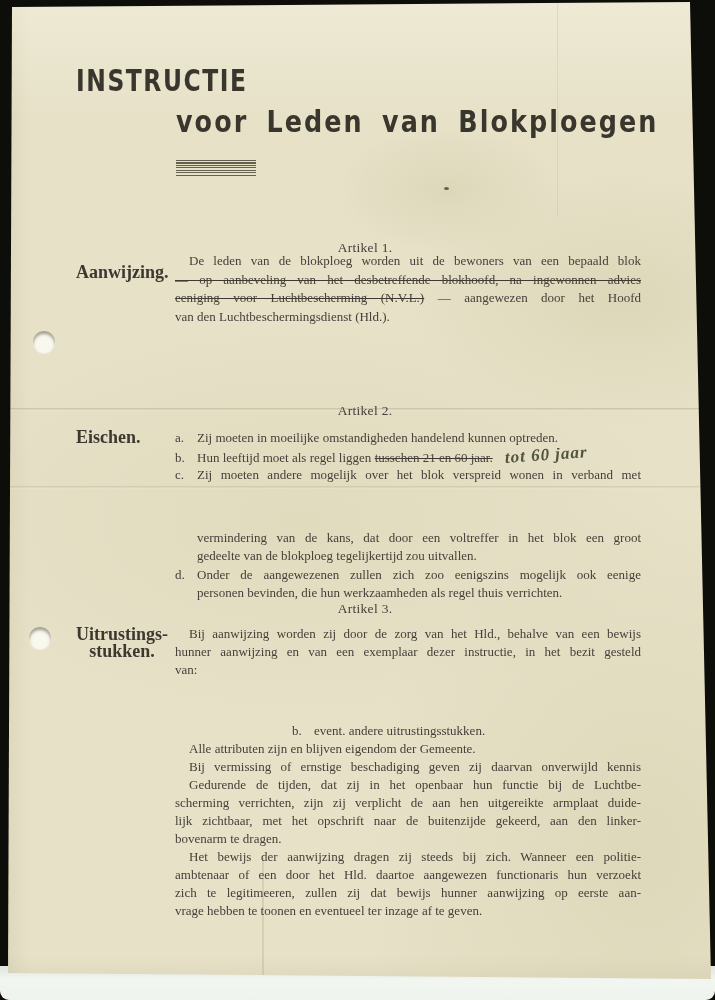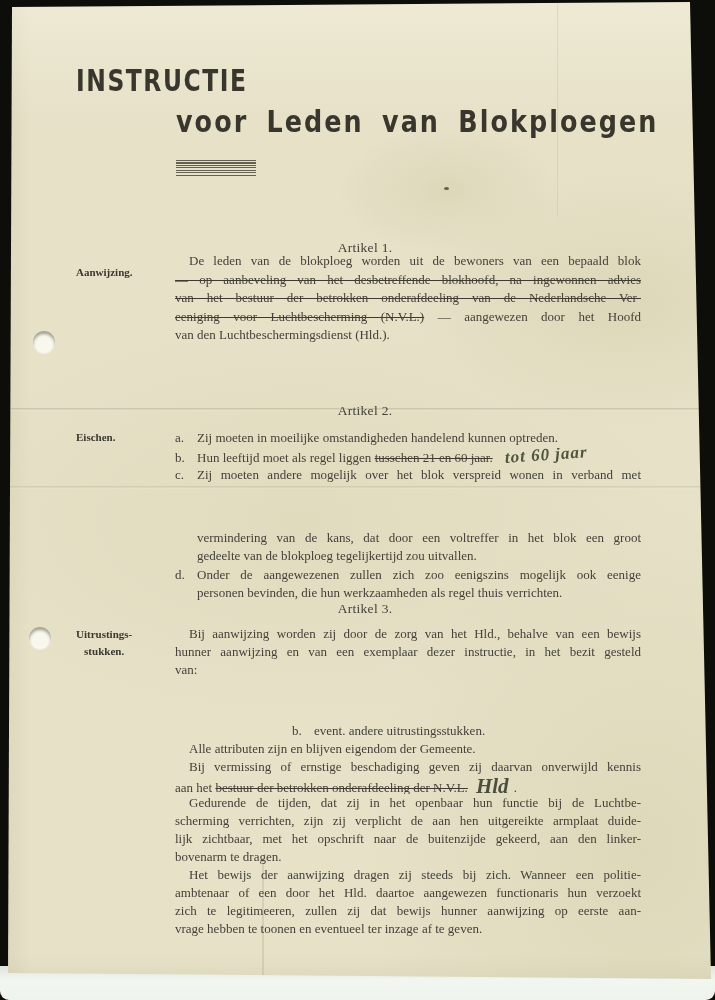--- a/index.html
+++ b/index.html
@@ -52,21 +52,21 @@
   .subtitle { position:absolute; left:176px; top:103px; margin:0;
     font-family:"DejaVu Sans", sans-serif; font-weight:bold; font-size:31px;
     letter-spacing:2.5px; word-spacing:9px; color:#39362d;
     transform:scaleX(0.82); transform-origin:0 0; white-space:nowrap; }
   .bar { position:absolute; left:176px; top:160px; width:80px; height:17px;
     background:repeating-linear-gradient(to bottom, #63604f 0 1.1px, rgba(0,0,0,0) 1.1px 2.45px); }
 
   
   .heading { position:absolute; left:365px; transform:translateX(-50%);
     font-size:13.5px; letter-spacing:0.3px; color:#45413a; white-space:nowrap; }
-  .label { position:absolute; left:76px; font-size:11px; font-weight:bold;
+  .label { position:absolute; left:76px; font-size:18px; font-weight:bold;
     line-height:17px; color:#3c382f; white-space:pre-line; }
   .body { position:absolute; left:175px; width:466px; font-size:13px; }
   .a1 .heading { top:240px; } .a1 .label { top:264px; } .a1 .body { top:252px; --lh:18.5px; }
   .a2 .heading { top:403px; } .a2 .label { top:429px; } .a2 .body { top:429px; --lh:18.5px; }
   .a3 .heading { top:601px; } .a3 .label { top:626px;text-align:center; } .a3 .body { top:625px; --lh:18.0px; }
 
   .ln { height:var(--lh); line-height:var(--lh); overflow:hidden; }
   .ln.j { text-align:justify; text-align-last:justify; }
   .mk { display:inline-block; width:22px; }
   .s-n {}
@@ -97,21 +97,20 @@
     <h1 class="title">INSTRUCTIE</h1>
     <h2 class="subtitle">voor Leden van Blokploegen</h2>
     <div class="bar"></div>
 
     <section class="article a1">
       <div class="heading">Artikel 1.</div>
       <div class="label">Aanwijzing.</div>
       <div class="body">
           <div class="ln j" style="padding-left: 14px;"><span class="s-n">De leden van de blokploeg worden uit de bewoners van een bepaald blok</span></div>
           <div class="ln j"><span class="s-x">— op aanbeveling van het desbetreffende blokhoofd, na ingewonnen advies</span></div>
-          <div class="ln j"><span class="s-x">van het bestuur der betrokken onderafdeeling van de Nederlandsche Ver-</span></div>
           <div class="ln j"><span class="s-x">eeniging voor Luchtbescherming (N.V.L.)</span><span class="s-n"> — aangewezen door het Hoofd</span></div>
           <div class="ln"><span class="s-n">van den Luchtbeschermingsdienst (Hld.).</span></div>
         </div>
     </section>
 
     <section class="article a2">
       <div class="heading">Artikel 2.</div>
       <div class="label">Eischen.</div>
       <div class="body">
           <div class="ln"><span class="mk">a.</span><span class="s-n">Zij moeten in moeilijke omstandigheden handelend kunnen optreden.</span></div>
@@ -128,21 +127,20 @@
       <div class="heading">Artikel 3.</div>
       <div class="label">Uitrustings-
 stukken.</div>
       <div class="body">
           <div class="ln j" style="padding-left: 14px;"><span class="s-n">Bij aanwijzing worden zij door de zorg van het Hld., behalve van een bewijs</span></div>
           <div class="ln j"><span class="s-n">hunner aanwijzing en van een exemplaar dezer instructie, in het bezit gesteld</span></div>
           <div class="ln"><span class="s-n">van:</span></div>
           <div class="ln" style="padding-left: 117px; margin-top: 43px;"><span class="mk">b.</span><span class="s-n">event. andere uitrustingsstukken.</span></div>
           <div class="ln" style="padding-left: 14px;"><span class="s-n">Alle attributen zijn en blijven eigendom der Gemeente.</span></div>
           <div class="ln j" style="padding-left: 14px;"><span class="s-n">Bij vermissing of ernstige beschadiging geven zij daarvan onverwijld kennis</span></div>
-          <div class="ln"><span class="s-n">aan het </span><span class="s-x">bestuur der betrokken onderafdeeling der N.V.L.</span><span class="s-H">Hld</span><span class="s-n"> .</span></div>
           <div class="ln j" style="padding-left: 14px;"><span class="s-n">Gedurende de tijden, dat zij in het openbaar hun functie bij de Luchtbe-</span></div>
           <div class="ln j"><span class="s-n">scherming verrichten, zijn zij verplicht de aan hen uitgereikte armplaat duide-</span></div>
           <div class="ln j"><span class="s-n">lijk zichtbaar, met het opschrift naar de buitenzijde gekeerd, aan den linker-</span></div>
           <div class="ln"><span class="s-n">bovenarm te dragen.</span></div>
           <div class="ln j" style="padding-left: 14px;"><span class="s-n">Het bewijs der aanwijzing dragen zij steeds bij zich. Wanneer een politie-</span></div>
           <div class="ln j"><span class="s-n">ambtenaar of een door het Hld. daartoe aangewezen functionaris hun verzoekt</span></div>
           <div class="ln j"><span class="s-n">zich te legitimeeren, zullen zij dat bewijs hunner aanwijzing op eerste aan-</span></div>
           <div class="ln"><span class="s-n">vrage hebben te toonen en eventueel ter inzage af te geven.</span></div>
         </div>
     </section>

